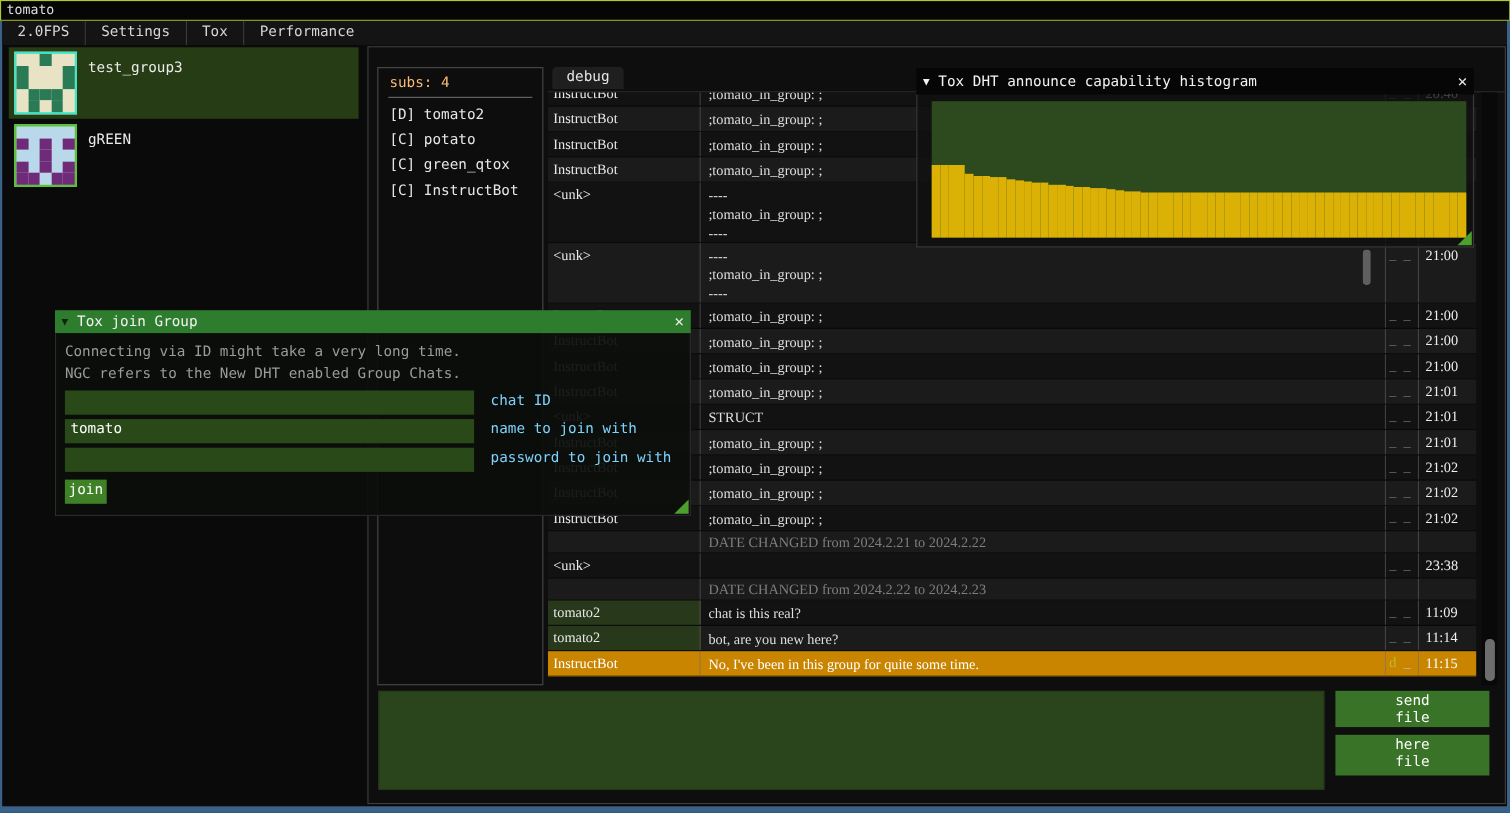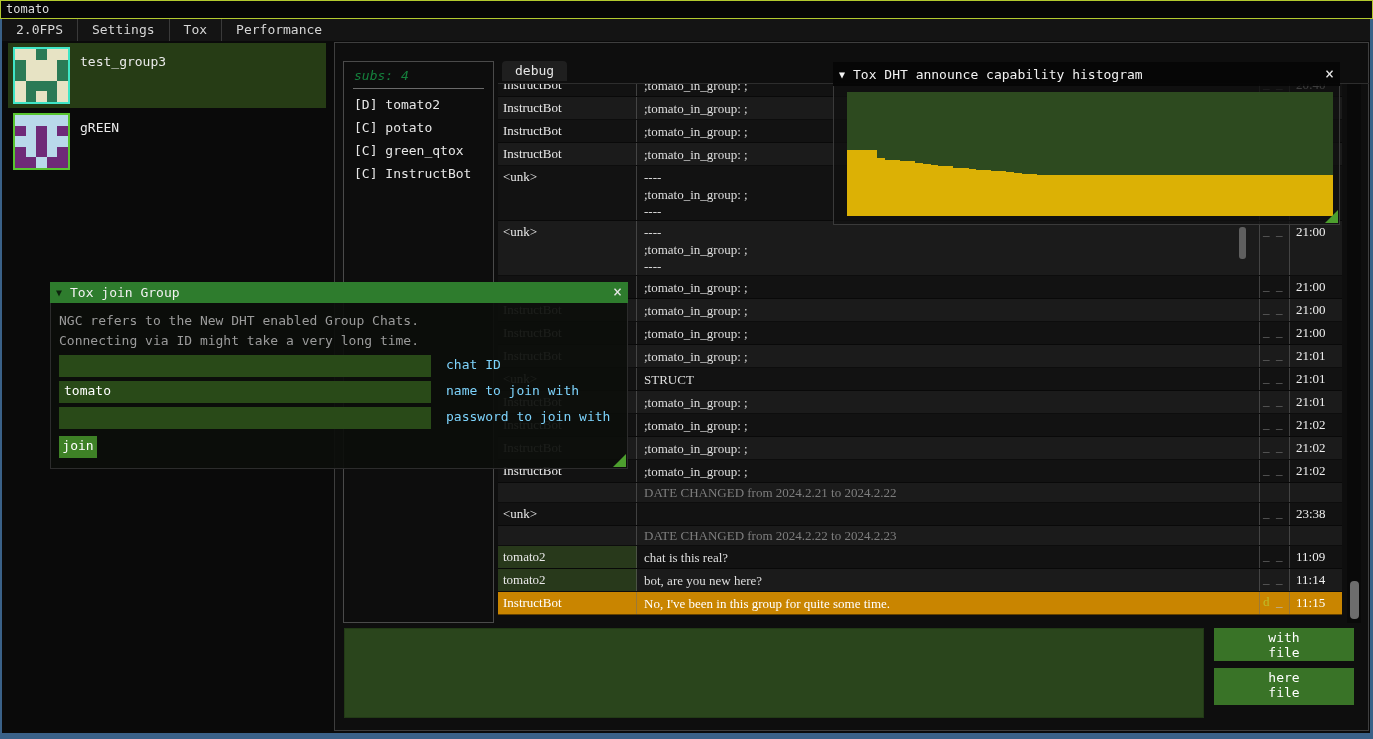--- a/index.html
+++ b/index.html
@@ -29,21 +29,21 @@
     display:grid; grid-template-columns:repeat(5,1fr); grid-template-rows:repeat(5,1fr); }
   .group-label { position:absolute; left:72px; top:11px; color:#eaeaea; }
 
   
   #main-window { position:absolute; left:334px; top:42px; width:1035px; height:689px;
     border:1px solid #3e3e3e; background:#0e0e0e; }
 
   
   #members-panel { position:absolute; left:8px; top:18px; width:151px; height:562px;
     border:1px solid #4a4a4a; background:#0d0d0d; }
-  #members-header { padding:6px 10px 5px; color:#15803d;font-style:italic; }
+  #members-header { padding:6px 10px 5px; color:#fdba74; }
   #members-sep { height:1px; margin:0 9px 4px; background:#6a6a6a; }
   .member-row { padding:2px 10px; line-height:19px; color:#e6e6e6; white-space:nowrap; }
 
   
   #chat-panel { position:absolute; left:163px; top:18px; width:871px; height:562px; }
   #tab-bar { height:23px; border-bottom:1px solid #2d2d2d; }
   #tab-debug { display:inline-block; margin-left:4px; padding:2px 13px 3px;
     background:#1f1f1f; color:#e6e6e6; border-radius:4px 4px 0 0; }
   #chat-viewport { position:absolute; left:0; top:23px; width:846px; height:539px; overflow:hidden; }
   #chat-rows { margin-top:-10px;font-family:Liberation Serif, serif; }
@@ -344,21 +344,21 @@
           </div>
         </div>
     </div>
     <div id="chat-scrolltrack">
       <div id="chat-scrollgrab"></div>
     </div>
   </div>
 
   <div id="composer-input"></div>
   <div id="send-file-btn" class="file-btn">
-    <div>with</div>
+    <div>send</div>
     <div>file</div>
   </div>
   <div id="paste-file-btn" class="file-btn">
     <div>here</div>
     <div>file</div>
   </div>
 </div>
 
 <div id="hist-window" class="fwindow">
   <div id="hist-titlebar" class="fw-titlebar">
@@ -437,22 +437,22 @@
   </div>
 </div>
 
 <div id="join-window" class="fwindow">
   <div id="join-titlebar" class="fw-titlebar">
     <span class="fw-collapse">▼</span>
     <span>Tox join Group</span>
     <span class="fw-close">×</span>
   </div>
   <div id="join-body">
+    <div class="jg-info">Connecting via ID might take a very long time.</div>
     <div class="jg-info">NGC refers to the New DHT enabled Group Chats.</div>
-    <div class="jg-info">Connecting via ID might take a very long time.</div>
     <div class="jg-field">
       <div class="jg-input"></div>
       <div class="jg-label">chat ID</div>
     </div>
     <div class="jg-field">
       <div class="jg-input">tomato</div>
       <div class="jg-label">name to join with</div>
     </div>
     <div class="jg-field">
       <div class="jg-input"></div>

